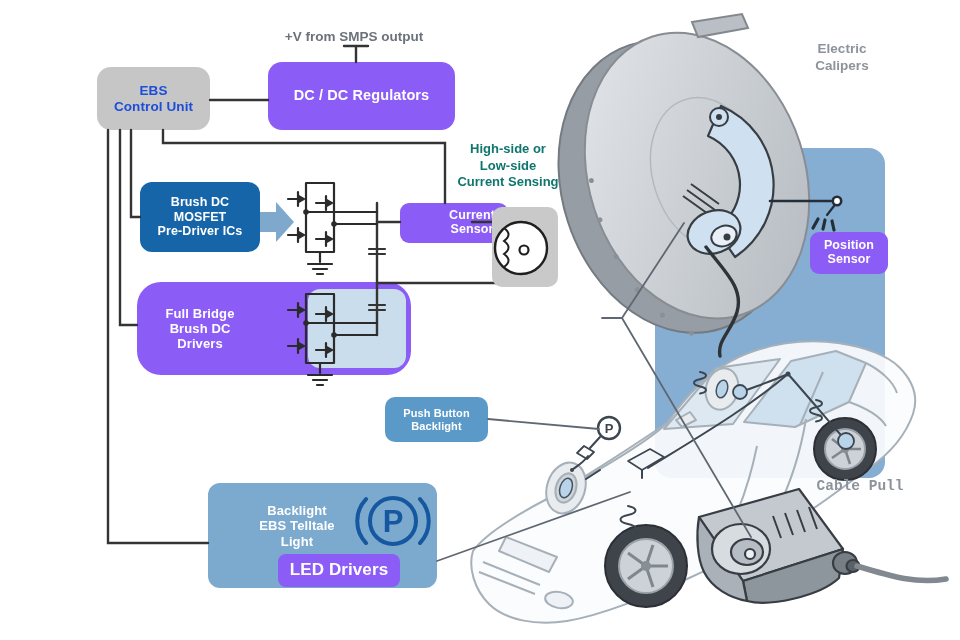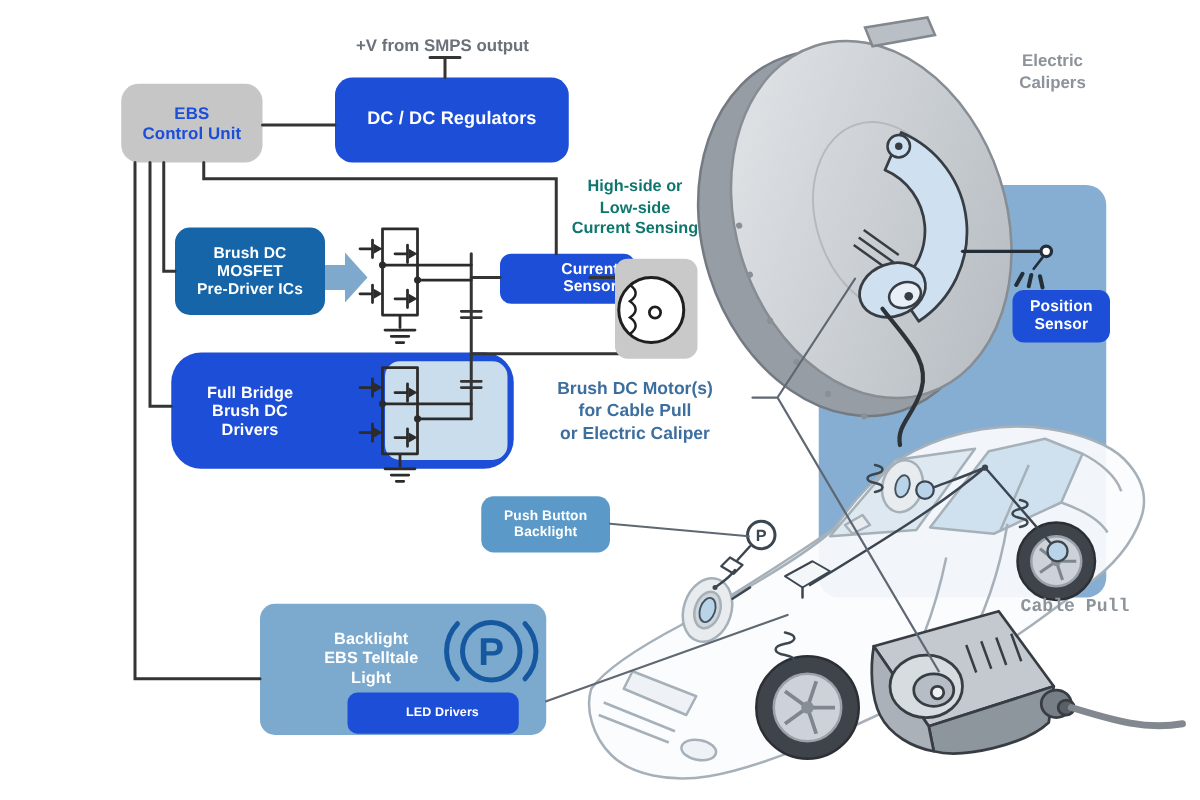--- a/index.html
+++ b/index.html
@@ -2,21 +2,21 @@
 <html><head>
 <meta charset="utf-8">
 <style>
   html,body{margin:0;padding:0;background:#fff;}
   #stage{position:relative;width:960px;height:640px;background:#ffffff;overflow:hidden;
          font-family:"Liberation Sans",sans-serif;}
   svg.layer{position:absolute;left:0;top:0;pointer-events:none;}
   .box{position:absolute;display:flex;align-items:center;justify-content:center;
        text-align:center;font-weight:bold;color:#fff;white-space:pre-line;
        line-height:1.18;letter-spacing:.1px;}
-  .dark{background:#1d4ed8;}
+  .dark{background:#8b5cf6;}
   .note{position:absolute;font-weight:bold;text-align:center;white-space:pre-line;line-height:1.28;}
 </style>
 </head>
 <body>
 
 <div id="stage">
 
   <svg class="layer" width="960" height="640" viewBox="0 0 960 640">
     <defs>
       <linearGradient id="discGrad" x1="0" y1="0" x2="1" y2="1">
@@ -155,34 +155,31 @@
     <div style="position:absolute;right:5px;top:7px;width:98px;height:79px;background:#c9dded;border-radius:12px;"></div>
   </div>
 
   <div class="box dark" style="left:400px;top:203px;width:72px;height:40px;border-radius:9px;font-size:12.5px;line-height:1.1;padding-left:36px;">Current
 Sensor</div>
 
   <div class="note" style="left:438px;top:141px;width:140px;font-size:13px;color:#0f766e;">High-side or
 Low-side
 Current Sensing</div>
 
-  <div class="note" style="left:412px;top:302px;width:192px;font-size:14px;color:#3c6e9e;">Brush DC Motor(s)
-for Cable Pull
-or Electric Caliper</div>
 
   <div class="box" style="left:385px;top:397px;width:103px;height:45px;background:#5b9ac8;border-radius:10px;font-size:11px;">Push Button
 Backlight</div>
 
   <div class="box" style="left:208px;top:483px;width:229px;height:105px;background:#7ca9ce;border-radius:12px;">
     <div class="box" style="left:14px;top:10px;width:150px;height:66px;font-size:13px;background:transparent;">Backlight
 EBS Telltale
 Light</div>
   </div>
 
-  <div class="box dark" style="left:278px;top:554px;width:122px;height:33px;border-radius:8px;font-size:10px;padding-left:15px;">LED Drivers</div>
+  <div class="box dark" style="left:278px;top:554px;width:122px;height:33px;border-radius:8px;font-size:17px;">LED Drivers</div>
 
   <div class="box dark" style="left:810px;top:232px;width:78px;height:42px;border-radius:9px;font-size:12.5px;line-height:1.1;">Position
 Sensor</div>
 
   <div class="note" style="left:796px;top:40px;width:92px;font-size:13.5px;color:#8d939a;">Electric
 Calipers</div>
 
   <div class="note" style="left:806px;top:477px;width:108px;font-size:14.5px;color:#8d939a;font-family:Liberation Mono, monospace;">Cable Pull</div>
 
   <svg class="layer" width="960" height="640" viewBox="0 0 960 640">

